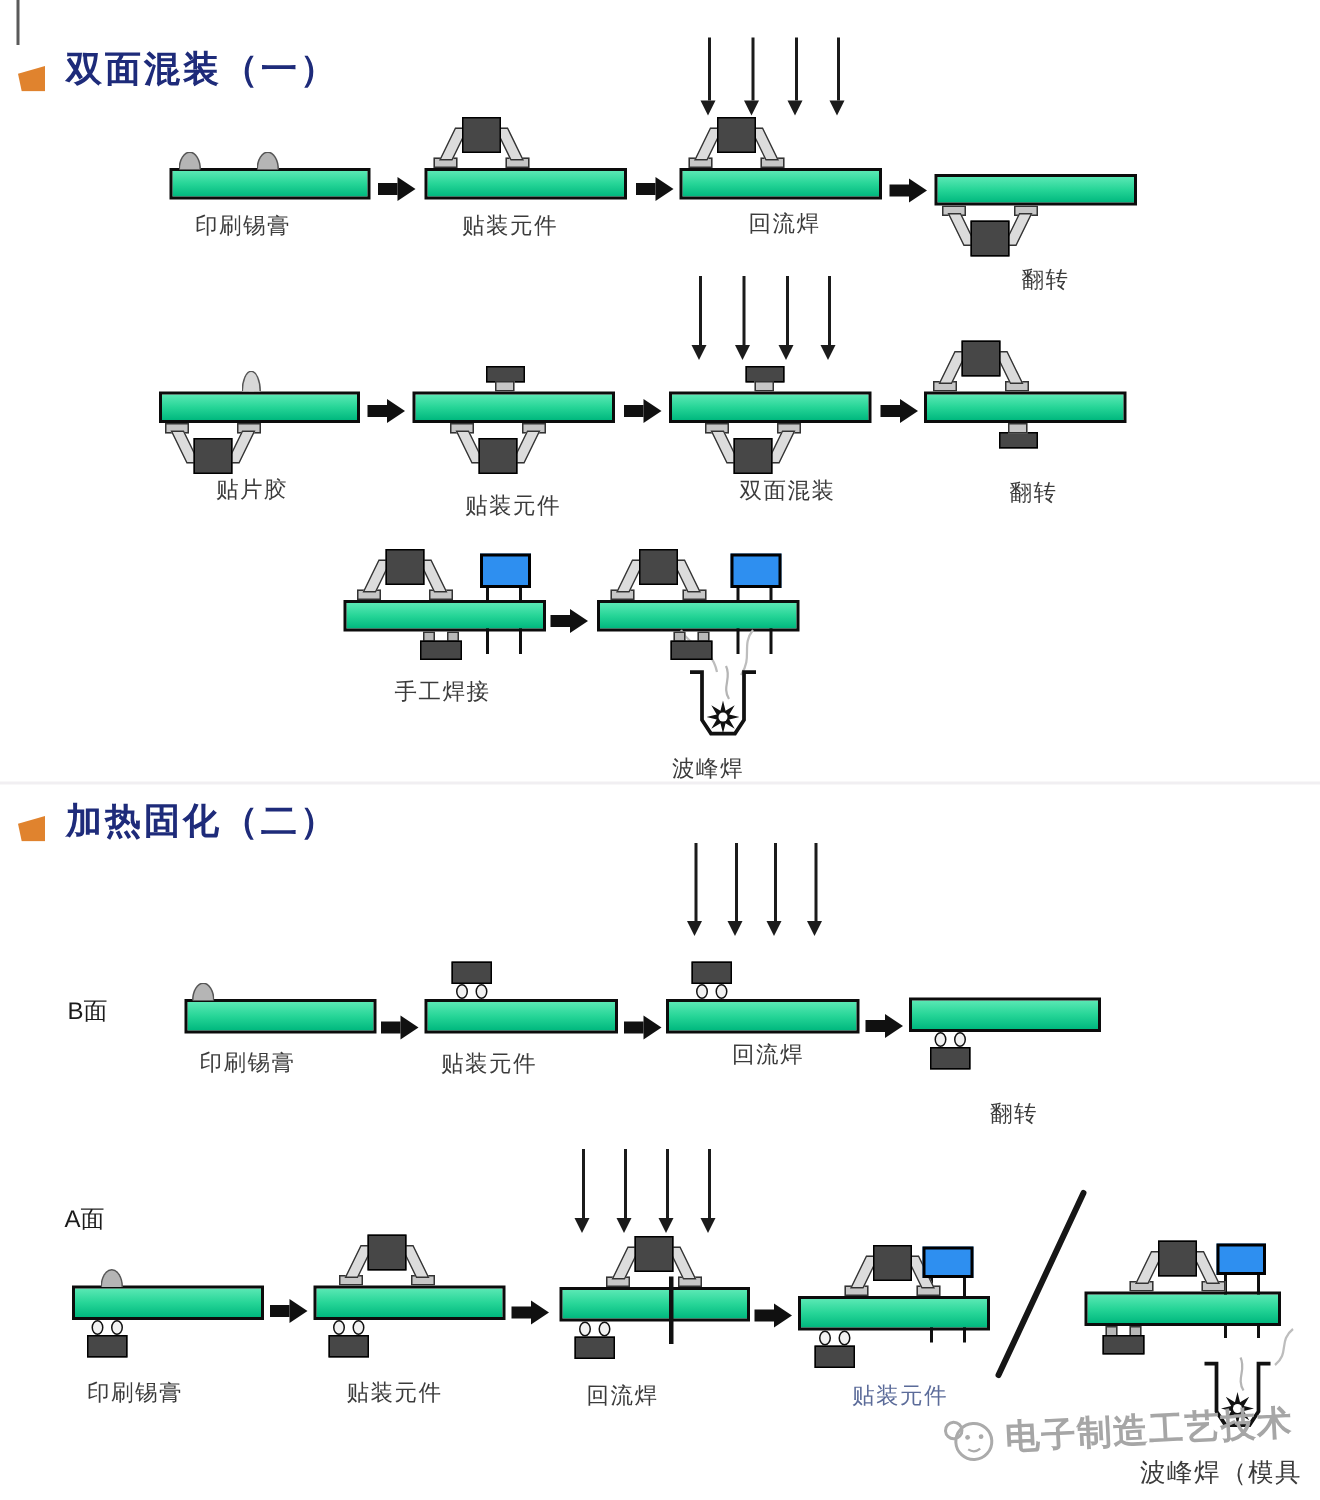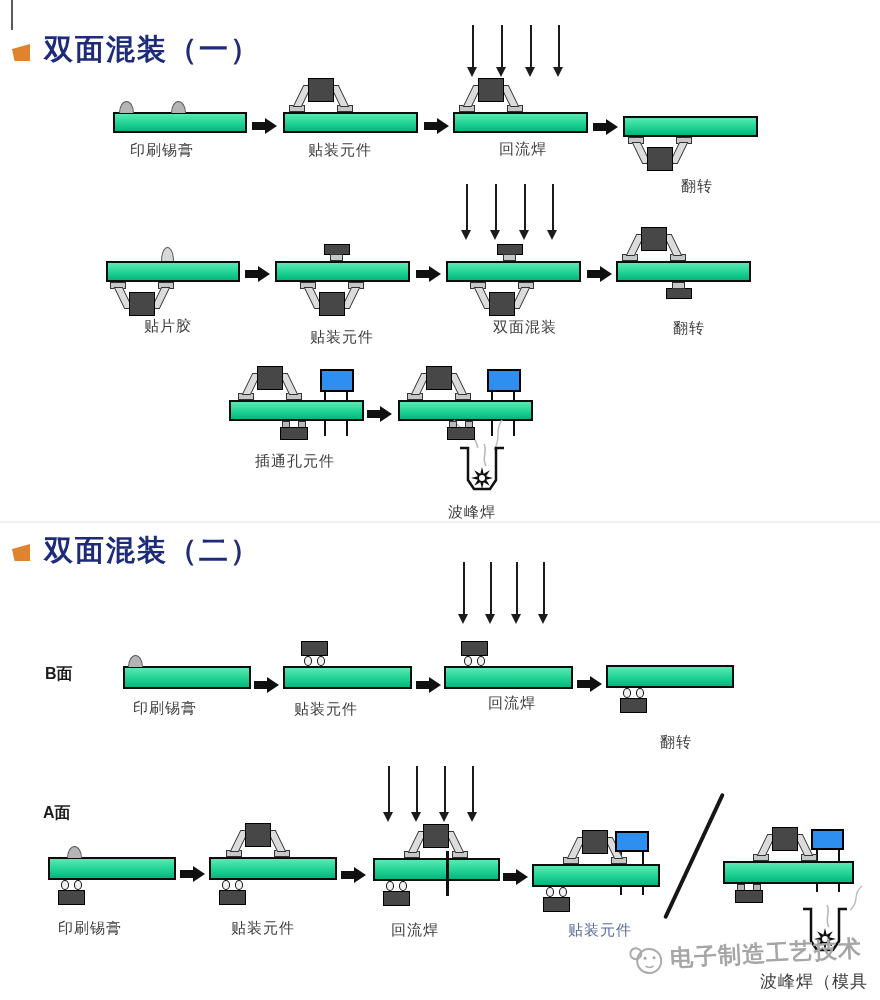--- a/index.html
+++ b/index.html
@@ -1,22 +1,22 @@
 <!DOCTYPE html>
 <html><head>
 <meta charset="utf-8">
 <style>
 *{margin:0;padding:0;box-sizing:border-box}
 html,body{width:880px;height:1000px;overflow:hidden;background:#fff}
 .page{position:relative;width:880px;height:1000px;background:#fff;font-family:"Liberation Serif","DejaVu Serif",serif}
 .tick{position:absolute;left:11px;top:0;width:2px;height:30px;background:#5a5a5a}
 .sep{position:absolute;left:0;top:521px;width:880px;height:2px;background:#f1eff2}
-.title{position:absolute;font-size:29px;font-weight:bold;color:#1e2b7a;letter-spacing:2px;white-space:nowrap;font-family:Liberation Serif, serif}
+.title{position:absolute;font-size:24px;font-weight:bold;color:#1e2b7a;letter-spacing:2px;white-space:nowrap;font-family:Liberation Serif, serif}
 .bullet{position:absolute;width:18px;height:17px;background:#e0832e;clip-path:polygon(0 30%,100% 0,100% 100%,14% 100%)}
-.side{position:absolute;font-size:16px;font-weight:bold;color:#1b1b1b;font-family:"Liberation Sans","DejaVu Sans",sans-serif}
+.side{position:absolute;font-size:16px;font-weight:normal;color:#1b1b1b;font-family:"Liberation Sans","DejaVu Sans",sans-serif}
 .board{position:absolute;height:21px;background:linear-gradient(180deg,#5ae8b4 0%,#26d597 50%,#00b87e 100%);border:2px solid #0c0c0c;z-index:2}
 .board.h23{height:23px}
 .lbl{position:absolute;width:120px;text-align:center;font-size:15px;color:#3b3b3b;letter-spacing:1px;z-index:6;white-space:nowrap}
 .lbl.blue{color:#5b6b99}
 .lbl.cut{text-align:left;width:130px;font-size:17px}
 .rarr{position:absolute;width:25px;height:16px;z-index:3}
 .rarr i{position:absolute;display:block}
 .rarr .sh{left:0;top:4px;width:13px;height:8px;background:#101010}
 .rarr .hd{left:13px;top:0;width:0;height:0;border-top:8px solid transparent;border-bottom:8px solid transparent;border-left:12px solid #101010}
 .darr{position:absolute;width:2px;background:#1b1b1b;z-index:1}
@@ -191,21 +191,21 @@
       <i class="bd"></i>
     </div>
   <div class="cap" style="left:320px;top:369px;width:34px;height:23px"></div>
   <div class="lead" style="left:324px;top:390px;height:46px"></div>
   <div class="lead" style="left:346px;top:390px;height:46px"></div>
   <div class="chipe" style="left:280px;top:421px">
       <i class="el"></i>
       <i class="er"></i>
       <i class="bd"></i>
     </div>
-  <div class="lbl" style="left:235px;top:452px">插通孔元件</div>
+  <div class="lbl" style="left:235px;top:452px">手工焊接</div>
   <div class="rarr" style="left:367px;top:406px">
       <i class="sh"></i>
       <i class="hd"></i>
     </div>
 
   <div class="board" style="left:398px;top:400px;width:135px"></div>
   <div class="sot" style="left:407px;top:366px">
       <i class="pl"></i>
       <i class="pr"></i>
       <i class="ll"></i>
@@ -226,21 +226,21 @@
   </svg>
   <svg class="pot" style="left:457px;top:442px" width="50" height="58" viewBox="0 0 50 58">
     <path d="M3 6 H11 V38 L17 47 H33 L39 38 V6 H47" fill="none" stroke="#111" stroke-width="2.5"></path>
     <path d="M27 2 C31 10 24 16 29 24" fill="none" stroke="#b5b5b5" stroke-width="1.5"></path>
     <polygon fill="#111" points="25,25 26.7,31.8 32.8,28.2 29.2,34.3 36,36 29.2,37.7 32.8,43.8 26.7,40.2 25,47 23.3,40.2 17.2,43.8 20.8,37.7 14,36 20.8,34.3 17.2,28.2 23.3,31.8"></polygon>
     <circle cx="25" cy="36" r="3" fill="#fff"></circle>
   </svg>
   <div class="lbl" style="left:412px;top:503px">波峰焊</div>
 
   <div class="bullet" style="left:12px;top:544px"></div>
-  <div class="title" style="left:44px;top:531px">双面混装（二）</div>
+  <div class="title" style="left:44px;top:531px">加热固化（二）</div>
 
   <div class="side" style="left:45px;top:664px">B面</div>
   <div class="board h23" style="left:123px;top:666px;width:128px"></div>
   <div class="bump" style="left:128px;top:655px"></div>
   <div class="lbl" style="left:105px;top:699px">印刷锡膏</div>
   <div class="rarr" style="left:254px;top:677px">
       <i class="sh"></i>
       <i class="hd"></i>
     </div>
 

